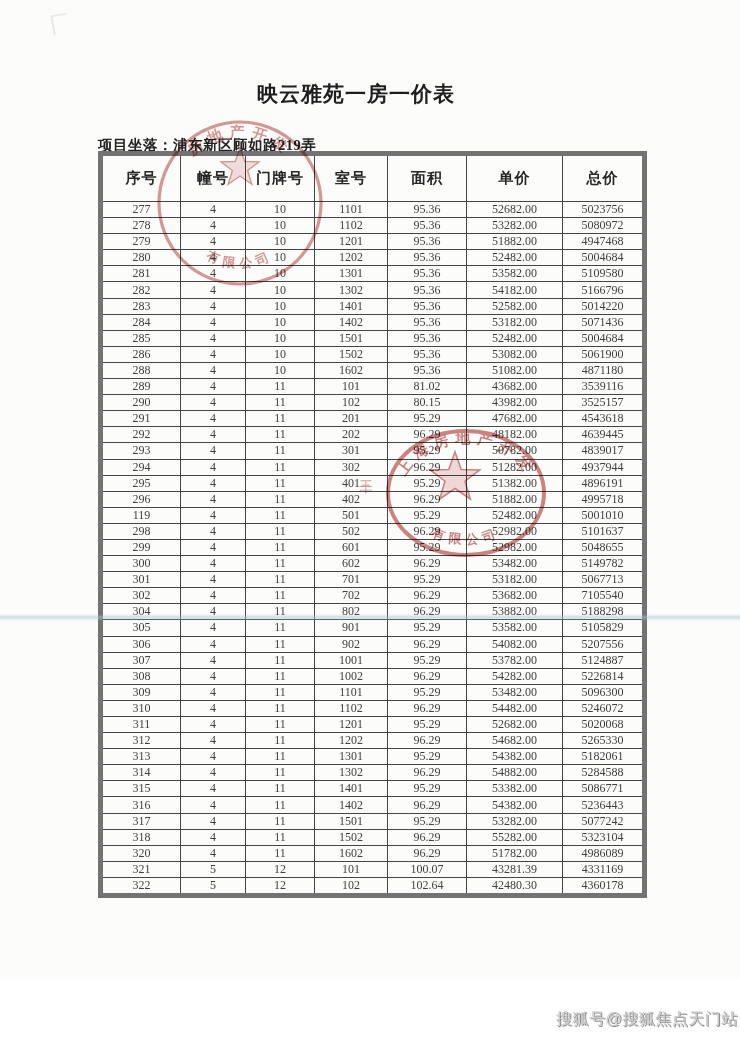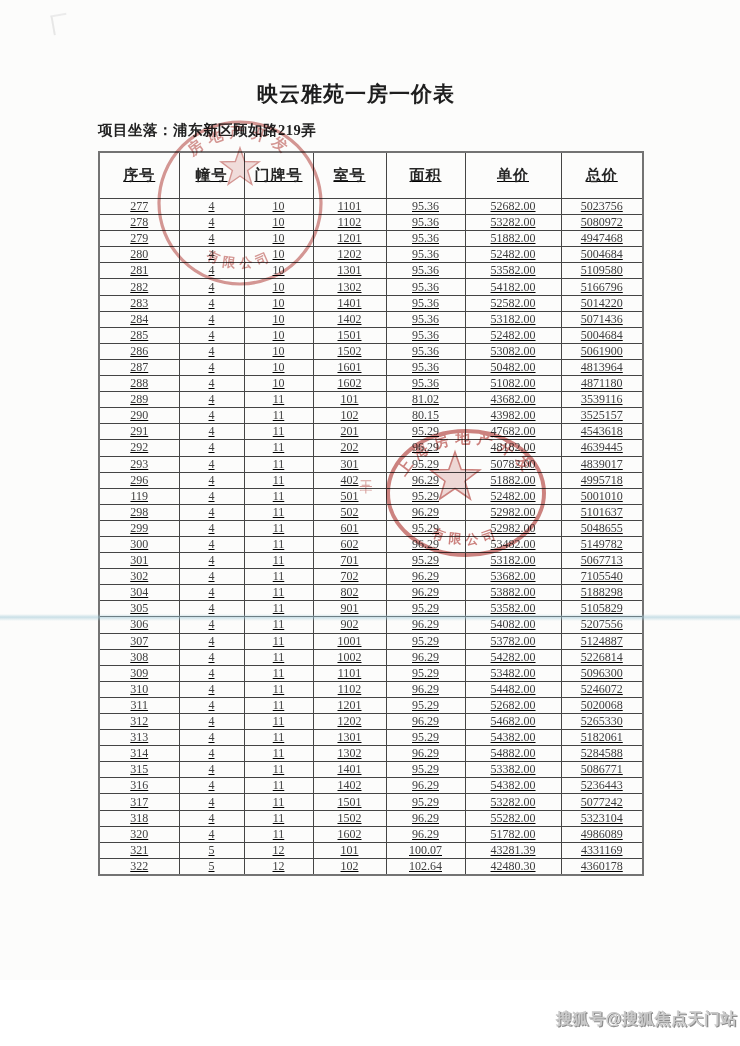--- a/index.html
+++ b/index.html
@@ -14,33 +14,33 @@
     position:absolute;left:52px;top:14px;width:14px;height:18px;
     border-left:2px solid #e2e2e2;border-top:2px solid #e8e8e8;
     transform:rotate(-10deg);opacity:.8;
   }
   .doc-title{
     position:absolute;top:80px;left:-14px;width:740px;
     text-align:center;font-size:21px;font-weight:bold;color:#1e1e1e;
     letter-spacing:1px;margin:0;
   }
   .location{
-    position:absolute;top:121px;left:98px;
+    position:absolute;top:136px;left:98px;
     font-size:14.5px;font-weight:bold;color:#222;letter-spacing:0.5px;
   }
   table.price{
     position:absolute;top:151px;left:98px;width:544px;
     border-collapse:collapse;table-layout:fixed;
     background:transparent;
   }
   table.price th, table.price td{
     border:1.5px solid #454545;text-align:center;vertical-align:middle;
     padding:0;overflow:hidden;white-space:nowrap;
   }
-  table.price{border:2px solid #737373;text-decoration:underline;}
+  table.price{border:5px solid #737373;}
   table.price th{
     height:45px;font-size:15px;font-weight:bold;color:#262626;letter-spacing:1px;
   }
   table.price td{
     height:15.1px;line-height:15px;font-size:12px;color:#3e3e3e;
   }
   
   .scan-line{
     position:absolute;left:0;top:614px;width:740px;height:7px;z-index:5;
     background:linear-gradient(to bottom, rgba(167,205,216,0), rgba(160,200,214,0.55) 45%, rgba(167,205,216,0));
@@ -49,21 +49,21 @@
   
   svg.seal{position:absolute;mix-blend-mode:multiply;pointer-events:none;z-index:6;}
   svg.seal-top{left:148px;top:100px;opacity:.55;}
   svg.seal-middle{left:358px;top:418px;opacity:.65;}
   .rim-text{font-size:15px;letter-spacing:6px;font-weight:bold;stroke:none;}
   .rim-text-b{font-size:13px;letter-spacing:5px;font-weight:bold;stroke:none;}
   .inner-vtext{font-size:13px;writing-mode:vertical-rl;stroke:none;opacity:.8;}
   .watermark{
     position:absolute;left:556px;top:1009px;
     font-family:"Liberation Sans","DejaVu Sans",sans-serif;
-    font-size:16px;font-weight:bold;letter-spacing:0.5px;
+    font-size:16px;font-weight:normal;letter-spacing:0.5px;
     color:#c9c9c9;text-shadow:1.2px 1.2px 0 #8e8e8e, -0.5px -0.5px 0 #f2f2f2;
   }
 </style>
 </head>
 <body>
 
 <div class="page">
 
   <div class="pen-mark"></div>
 
@@ -177,29 +177,20 @@
         <tr>
           <td>286</td>
           <td>4</td>
           <td>10</td>
           <td>1502</td>
           <td>95.36</td>
           <td>53082.00</td>
           <td>5061900</td>
         </tr>
         <tr>
-          <td>287</td>
-          <td>4</td>
-          <td>10</td>
-          <td>1601</td>
-          <td>95.36</td>
-          <td>50482.00</td>
-          <td>4813964</td>
-        </tr>
-        <tr>
           <td>288</td>
           <td>4</td>
           <td>10</td>
           <td>1602</td>
           <td>95.36</td>
           <td>51082.00</td>
           <td>4871180</td>
         </tr>
         <tr>
           <td>289</td>
@@ -238,20 +229,38 @@
           <td>4639445</td>
         </tr>
         <tr>
           <td>293</td>
           <td>4</td>
           <td>11</td>
           <td>301</td>
           <td>95.29</td>
           <td>50782.00</td>
           <td>4839017</td>
+        </tr>
+        <tr>
+          <td>294</td>
+          <td>4</td>
+          <td>11</td>
+          <td>302</td>
+          <td>96.29</td>
+          <td>51282.00</td>
+          <td>4937944</td>
+        </tr>
+        <tr>
+          <td>295</td>
+          <td>4</td>
+          <td>11</td>
+          <td>401</td>
+          <td>95.29</td>
+          <td>51382.00</td>
+          <td>4896191</td>
         </tr>
         <tr>
           <td>296</td>
           <td>4</td>
           <td>11</td>
           <td>402</td>
           <td>96.29</td>
           <td>51882.00</td>
           <td>4995718</td>
         </tr>

